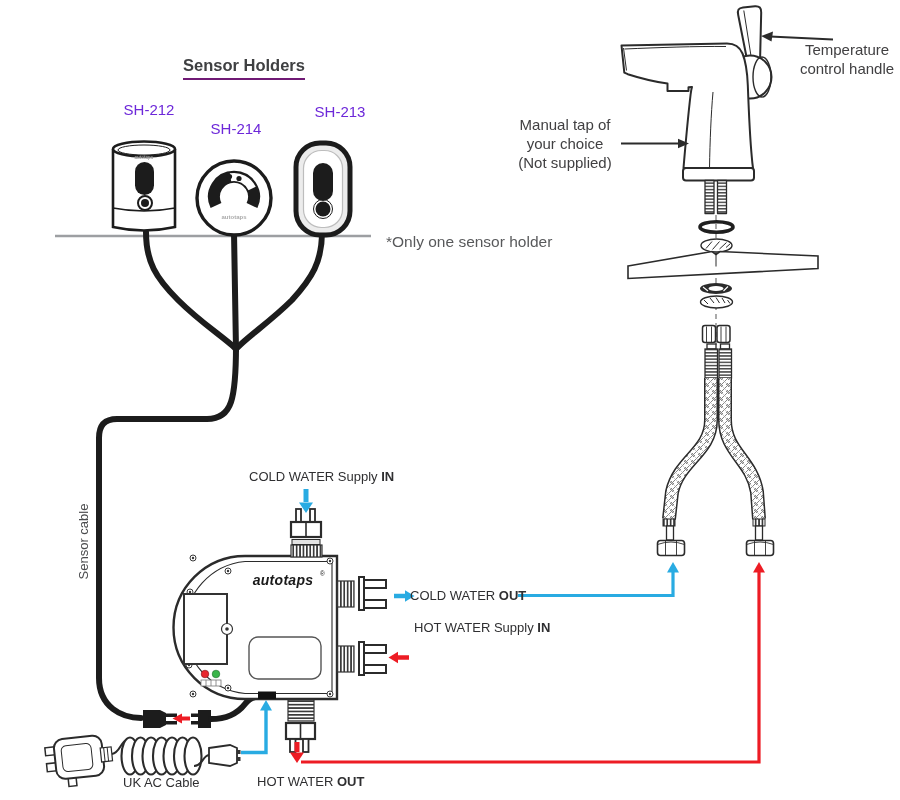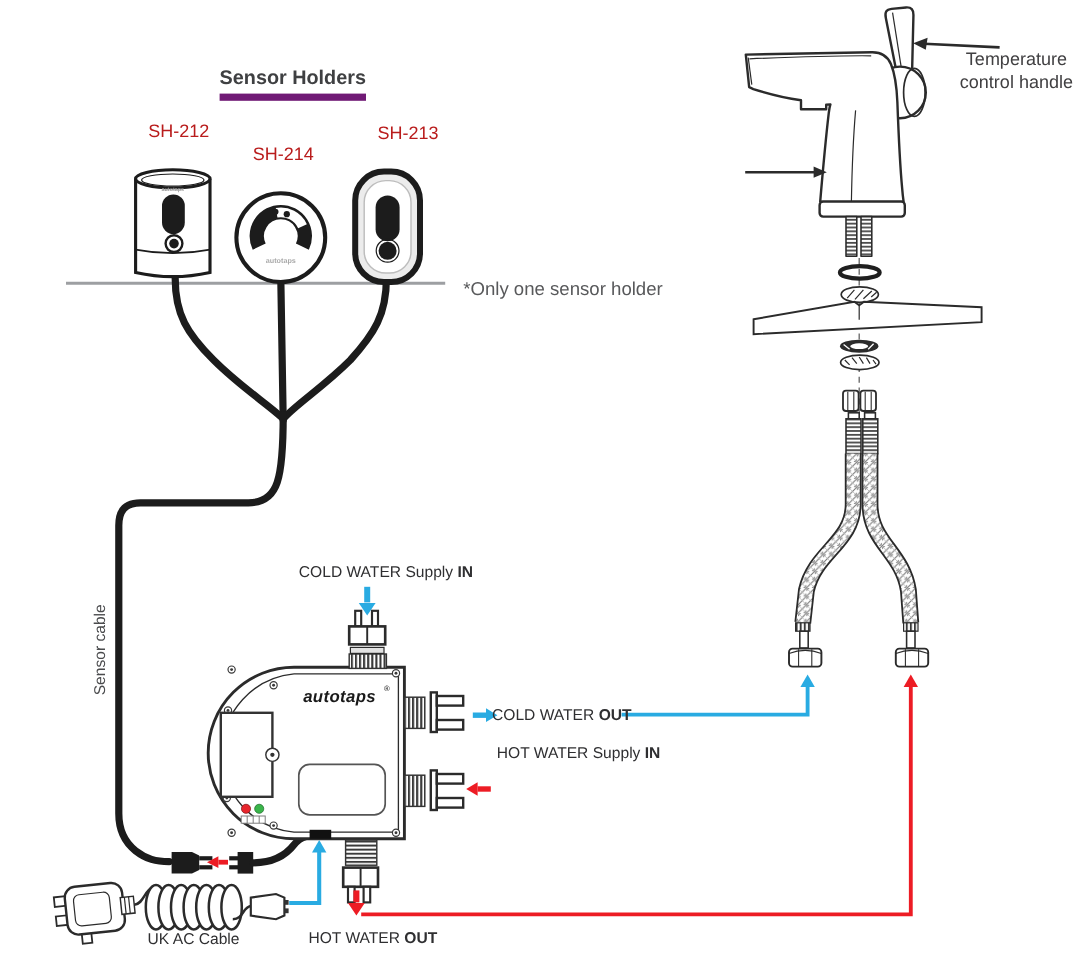--- a/index.html
+++ b/index.html
@@ -2,22 +2,22 @@
 <html><head>
 <meta charset="utf-8">
 <style>
   html,body{margin:0;padding:0;background:#fff;}
   .stage{position:relative;width:900px;height:800px;background:#fff;overflow:hidden;
          font-family:"Liberation Sans",sans-serif;}
   .stage svg{position:absolute;left:0;top:0;}
   .lbl{position:absolute;color:#414042;white-space:nowrap;}
   .center{text-align:center;}
   .title{font-size:16.5px;font-weight:bold;color:#3f4042;}
-  .title .inner{display:inline-block;border-bottom:6px solid #701a75;padding-bottom:3px;}
-  .model{font-size:15px;color:#b91c1c;}
+  .title .inner{display:inline-block;border-bottom:2px solid #701a75;padding-bottom:3px;}
+  .model{font-size:15px;color:#6d28d9;}
   .note{font-size:15.5px;color:#58595b;line-height:1.4;white-space:nowrap;}
   .tapnote{font-size:15px;line-height:1.25;color:#414042;}
   .conn{font-size:13px;color:#2f2f31;font-weight:500;}
   .conn b{margin-left:0.28em;font-weight:800;}
   .rot{transform:rotate(-90deg);transform-origin:center center;font-size:13px;color:#4a4b4d;}
 </style>
 </head>
 <body>
 
 <div class="stage">
@@ -299,20 +299,25 @@
 
 <div class="lbl note" style="left:386px;top:189px;margin-top:42px;">
   <div>*Only one sensor holder</div>
 </div>
 
 <div class="lbl tapnote center" style="left:792px;top:41px;width:110px;">
   <div>Temperature</div>
   <div>control handle</div>
 </div>
 
+<div class="lbl tapnote center" style="left:512px;top:116px;width:106px;">
+  <div>Manual tap of</div>
+  <div>your choice</div>
+  <div>(Not supplied)</div>
+</div>
 
 <div class="lbl rot center" style="left:37px;top:534px;width:92px;">Sensor cable</div>
 
 <div class="lbl conn" style="left:249px;top:469px;">
   <span>COLD WATER Supply</span><b>IN</b>
 </div>
 <div class="lbl conn" style="left:410px;top:588px;">
   <span>COLD WATER</span><b>OUT</b>
 </div>
 <div class="lbl conn" style="left:414px;top:620px;">

